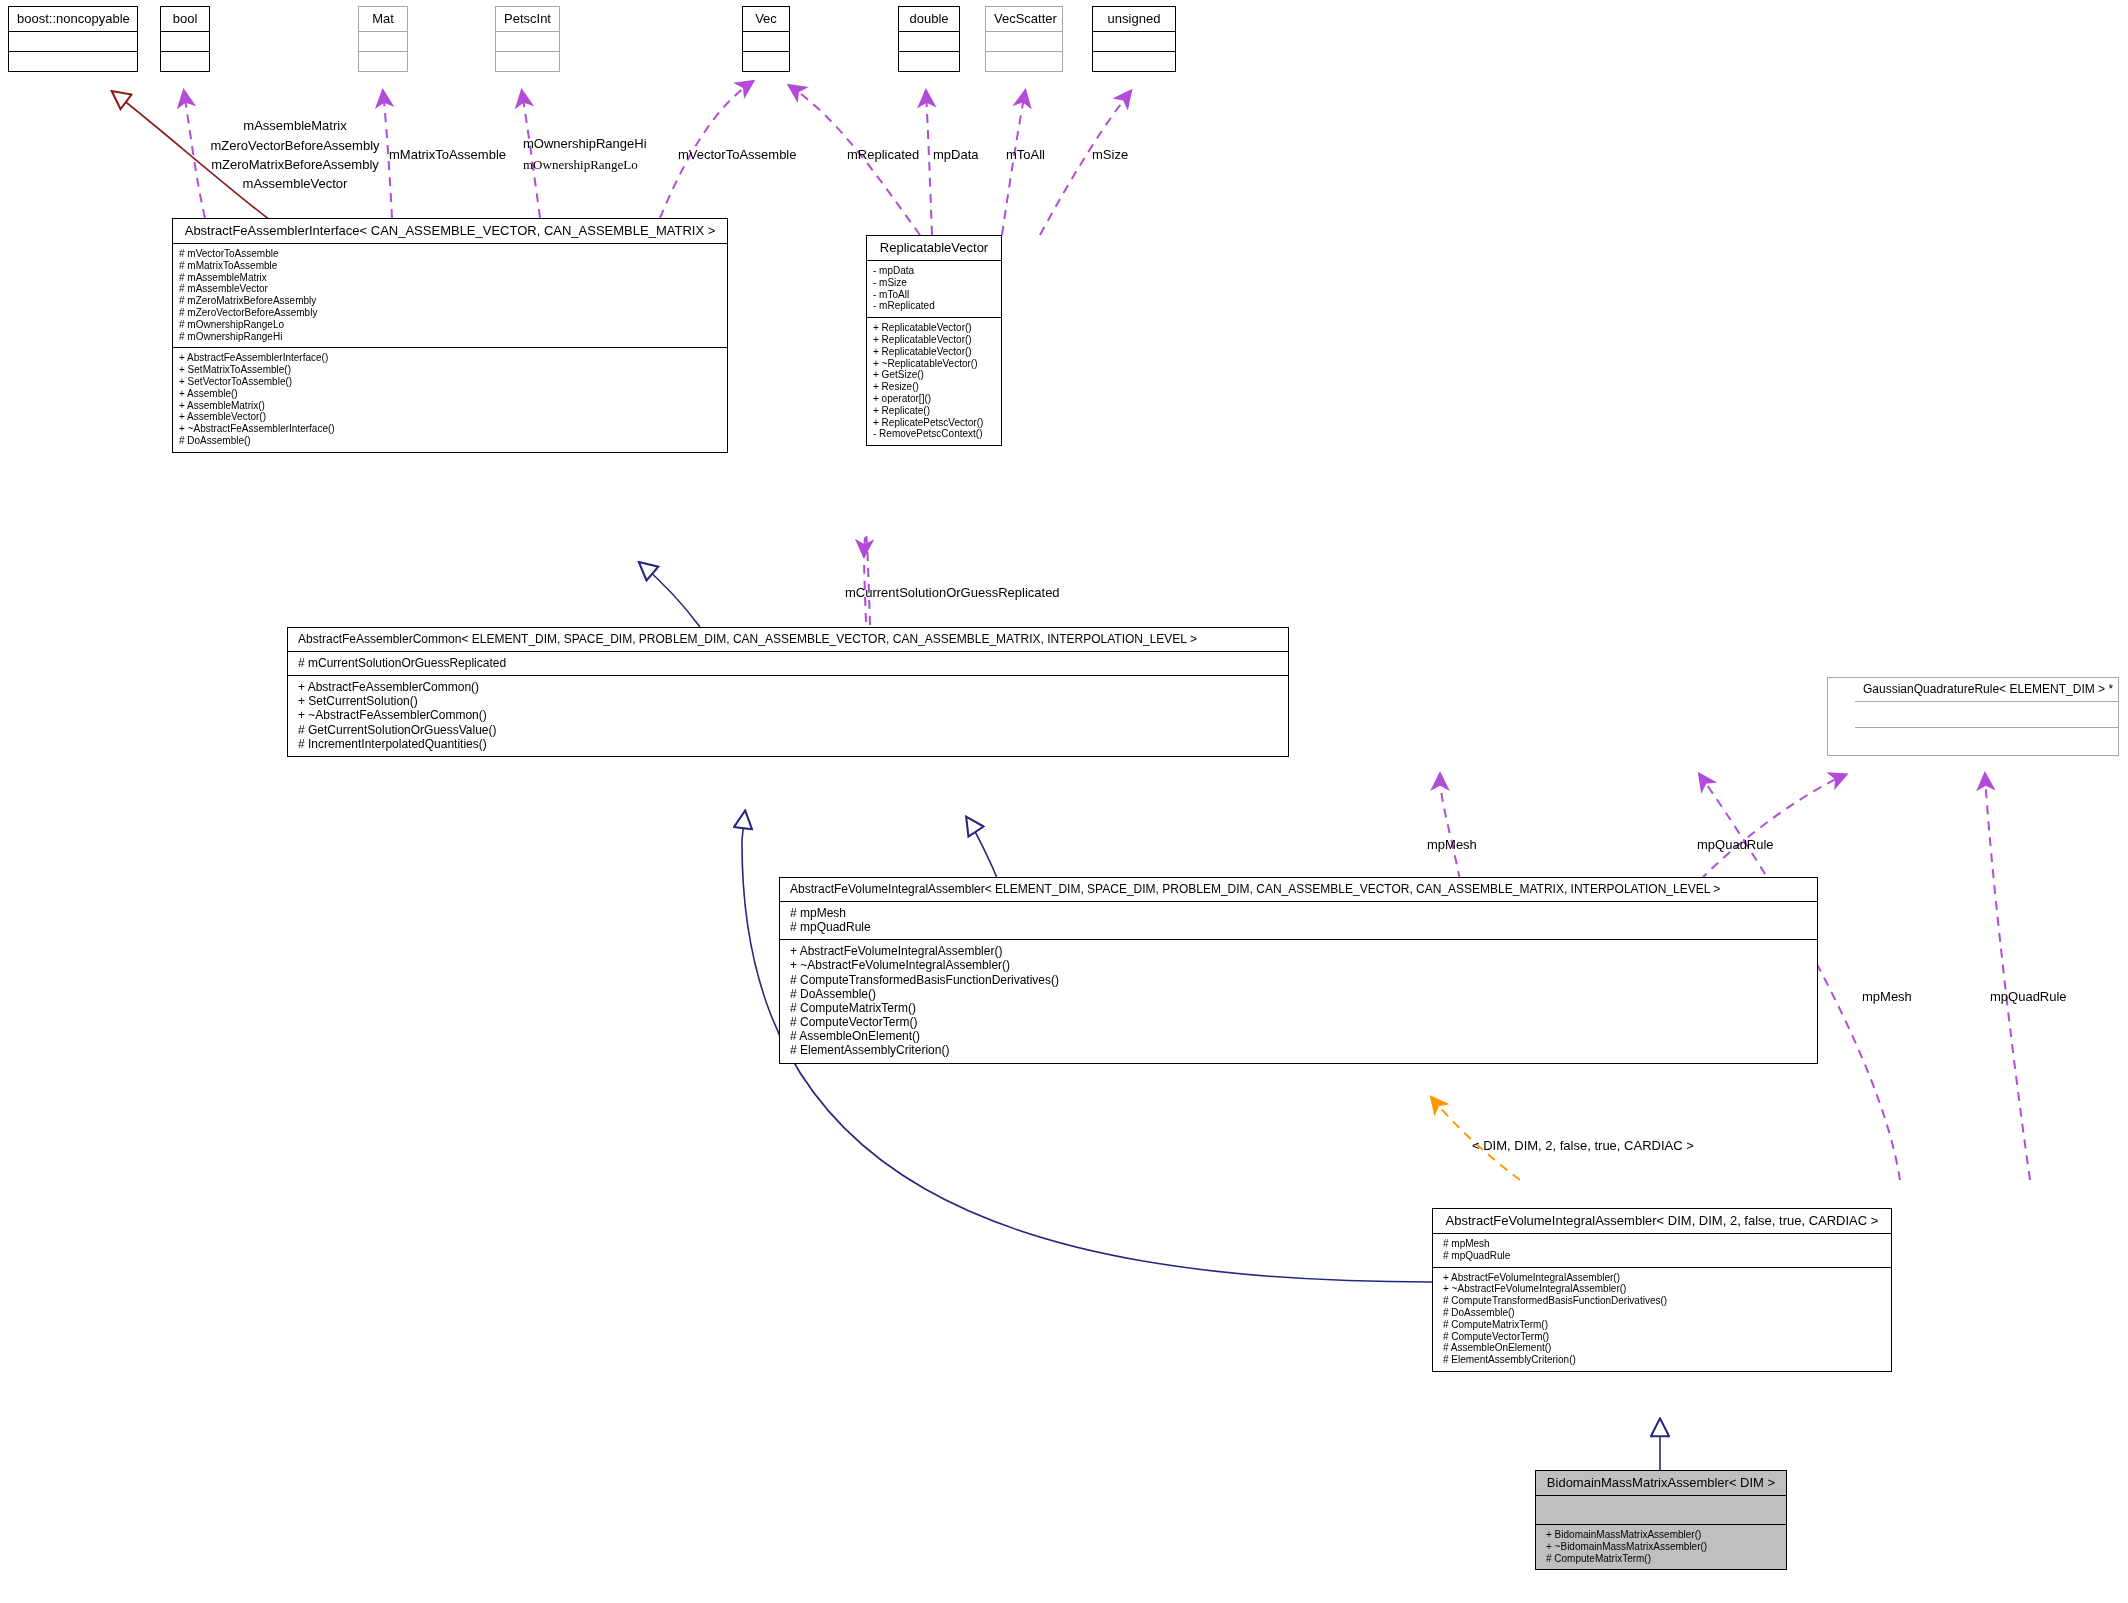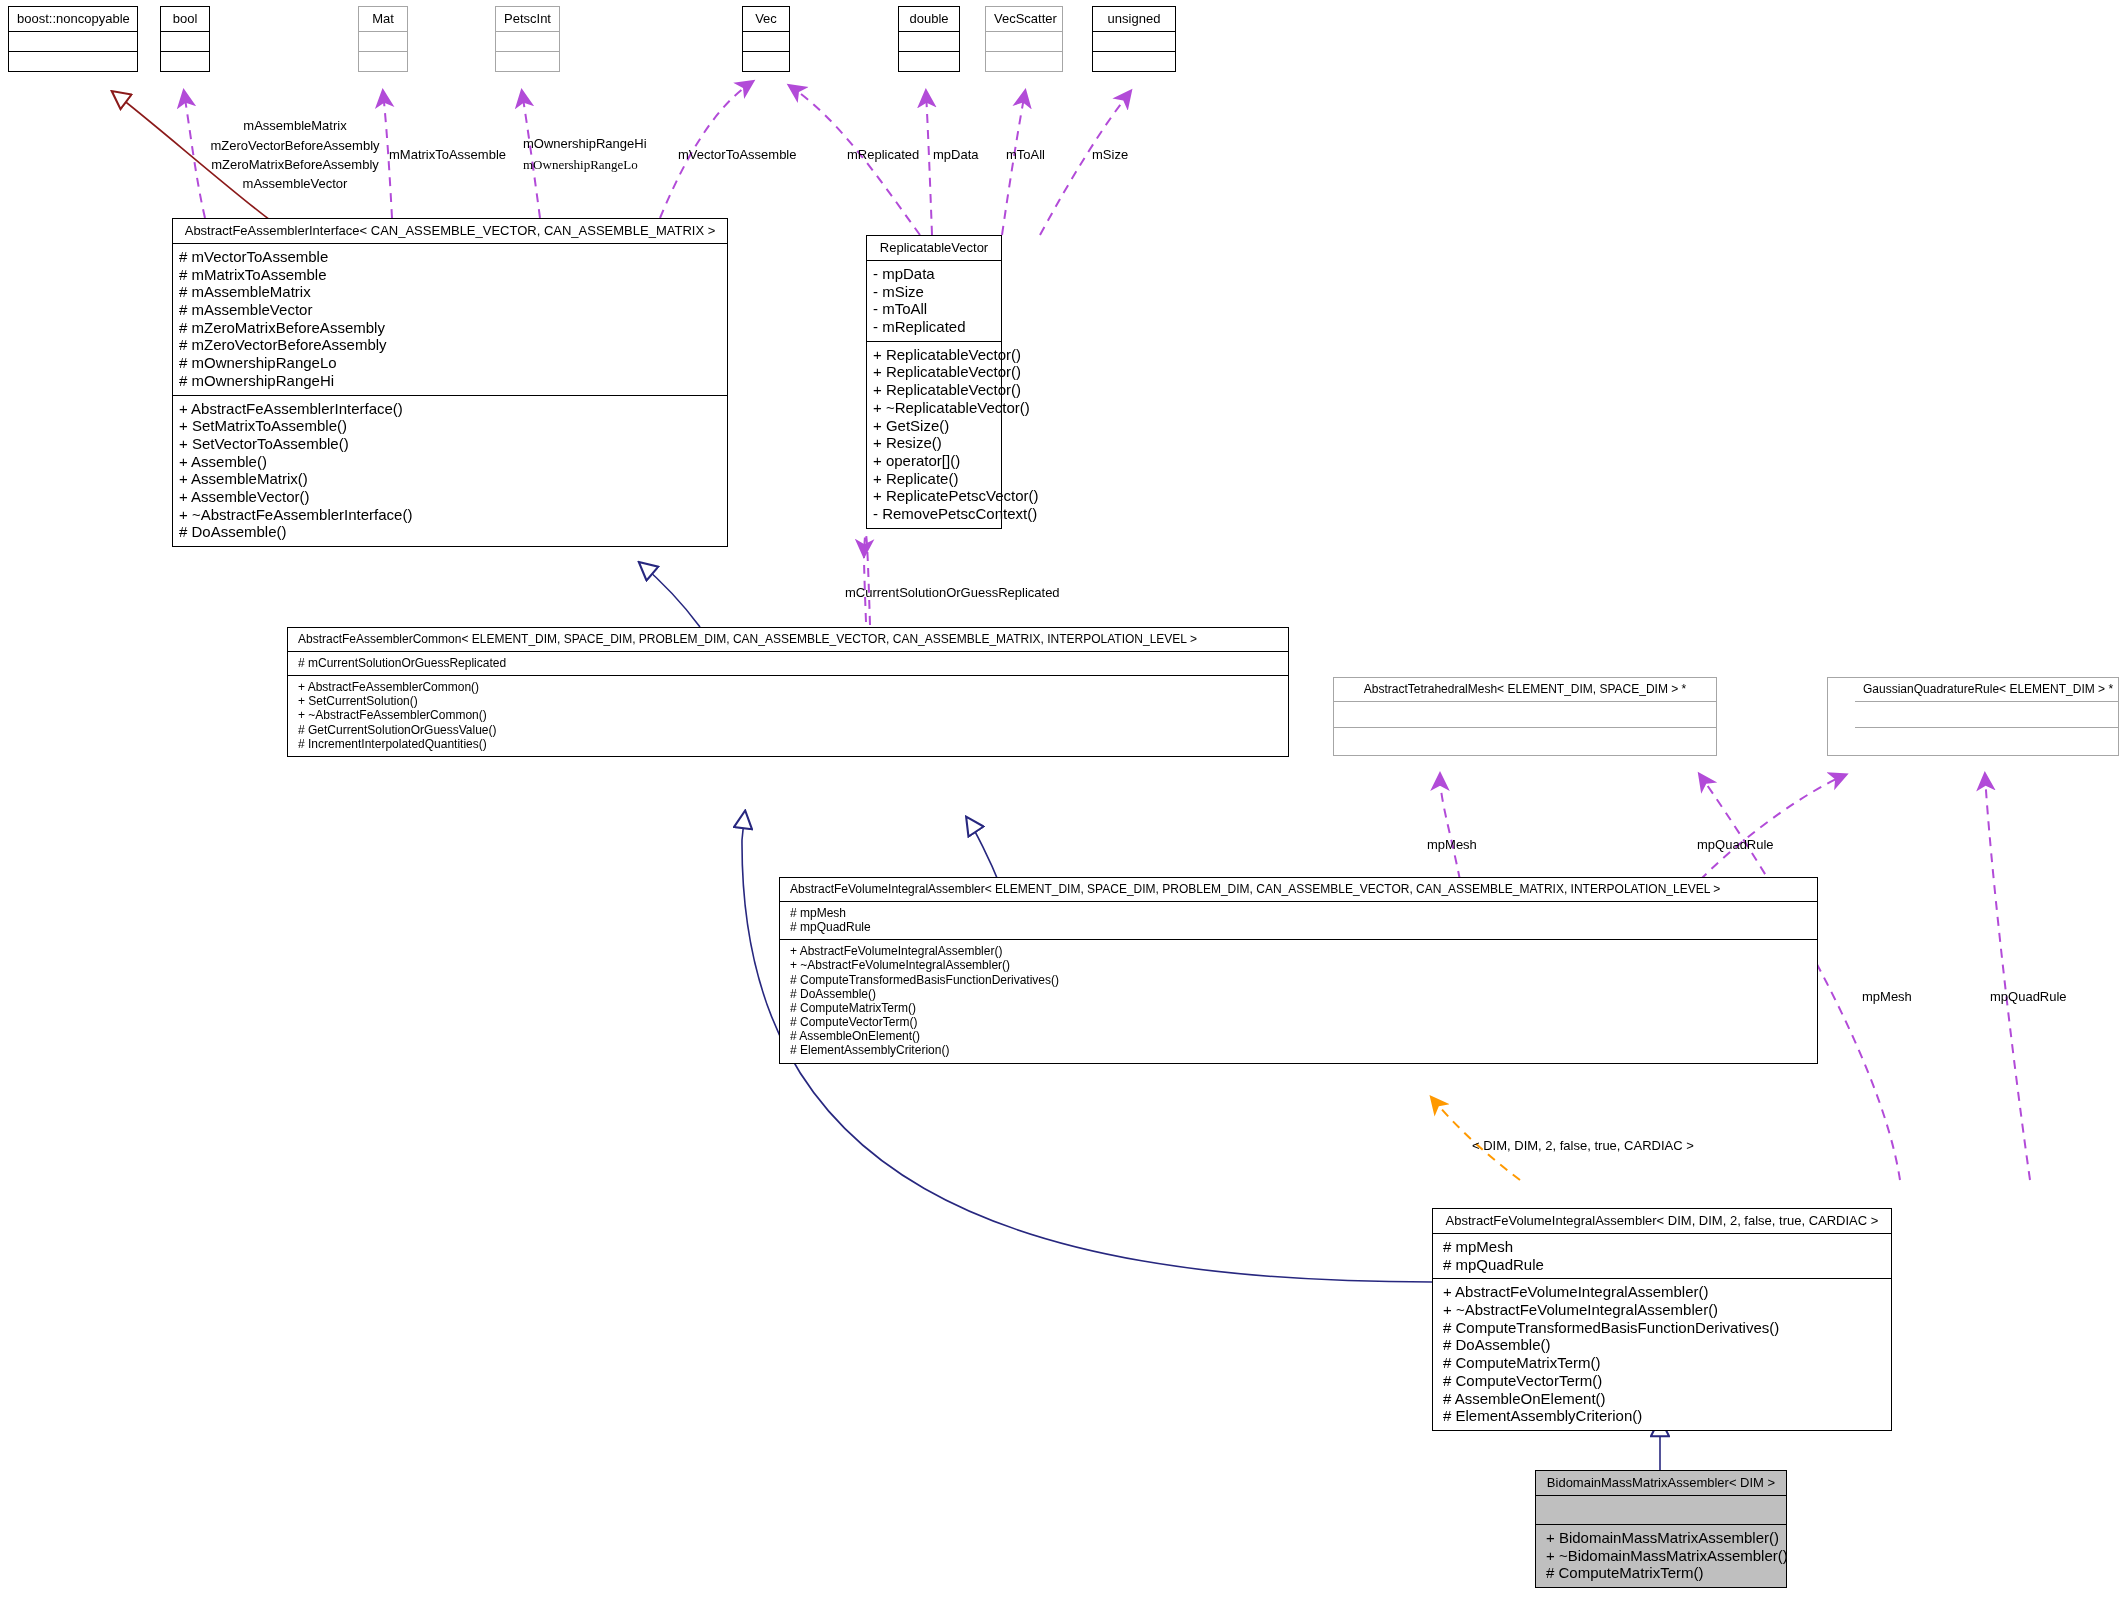--- a/index.html
+++ b/index.html
@@ -55,21 +55,21 @@
   }
   .node .section .row {
     white-space: nowrap;
     line-height: 1.18;
   }
   .node .section.empty {
     height: 19px;
     padding: 0;
   }
   .small .title { font-size: 13px; }
-  .small .section .row { font-size: 15px; }
+  .small .section .row { font-size: 10px; }
 
   .tiny .title { font-size: 12px; }
   .tiny .section .row { font-size: 12px; }
 
   .edge-label {
     position: absolute;
     font-size: 13px;
     color: #000000;
     white-space: nowrap;
     background: transparent;
@@ -279,27 +279,20 @@
     <div class="sep"></div>
     <div class="section" style="padding-left:10px;">
       <div class="row">+ AbstractFeAssemblerCommon()</div>
       <div class="row">+ SetCurrentSolution()</div>
       <div class="row">+ ~AbstractFeAssemblerCommon()</div>
       <div class="row"># GetCurrentSolutionOrGuessValue()</div>
       <div class="row"># IncrementInterpolatedQuantities()</div>
     </div>
   </div>
 
-  <div class="node tiny gray" style="left:1333px; top:677px; width:384px;">
-    <div class="title">AbstractTetrahedralMesh&lt; ELEMENT_DIM, SPACE_DIM &gt; *</div>
-    <div class="sep"></div>
-    <div class="section empty" style="height:25px;"></div>
-    <div class="sep"></div>
-    <div class="section empty" style="height:27px;"></div>
-  </div>
 
   <div class="node tiny gray" style="left:1827px; top:677px; width:292px;padding-left:27px;">
     <div class="title">GaussianQuadratureRule&lt; ELEMENT_DIM &gt; *</div>
     <div class="sep"></div>
     <div class="section empty" style="height:25px;"></div>
     <div class="sep"></div>
     <div class="section empty" style="height:27px;"></div>
   </div>
 
   <div class="edge-label" style="left:1427px; top:837px;">mpMesh</div>

